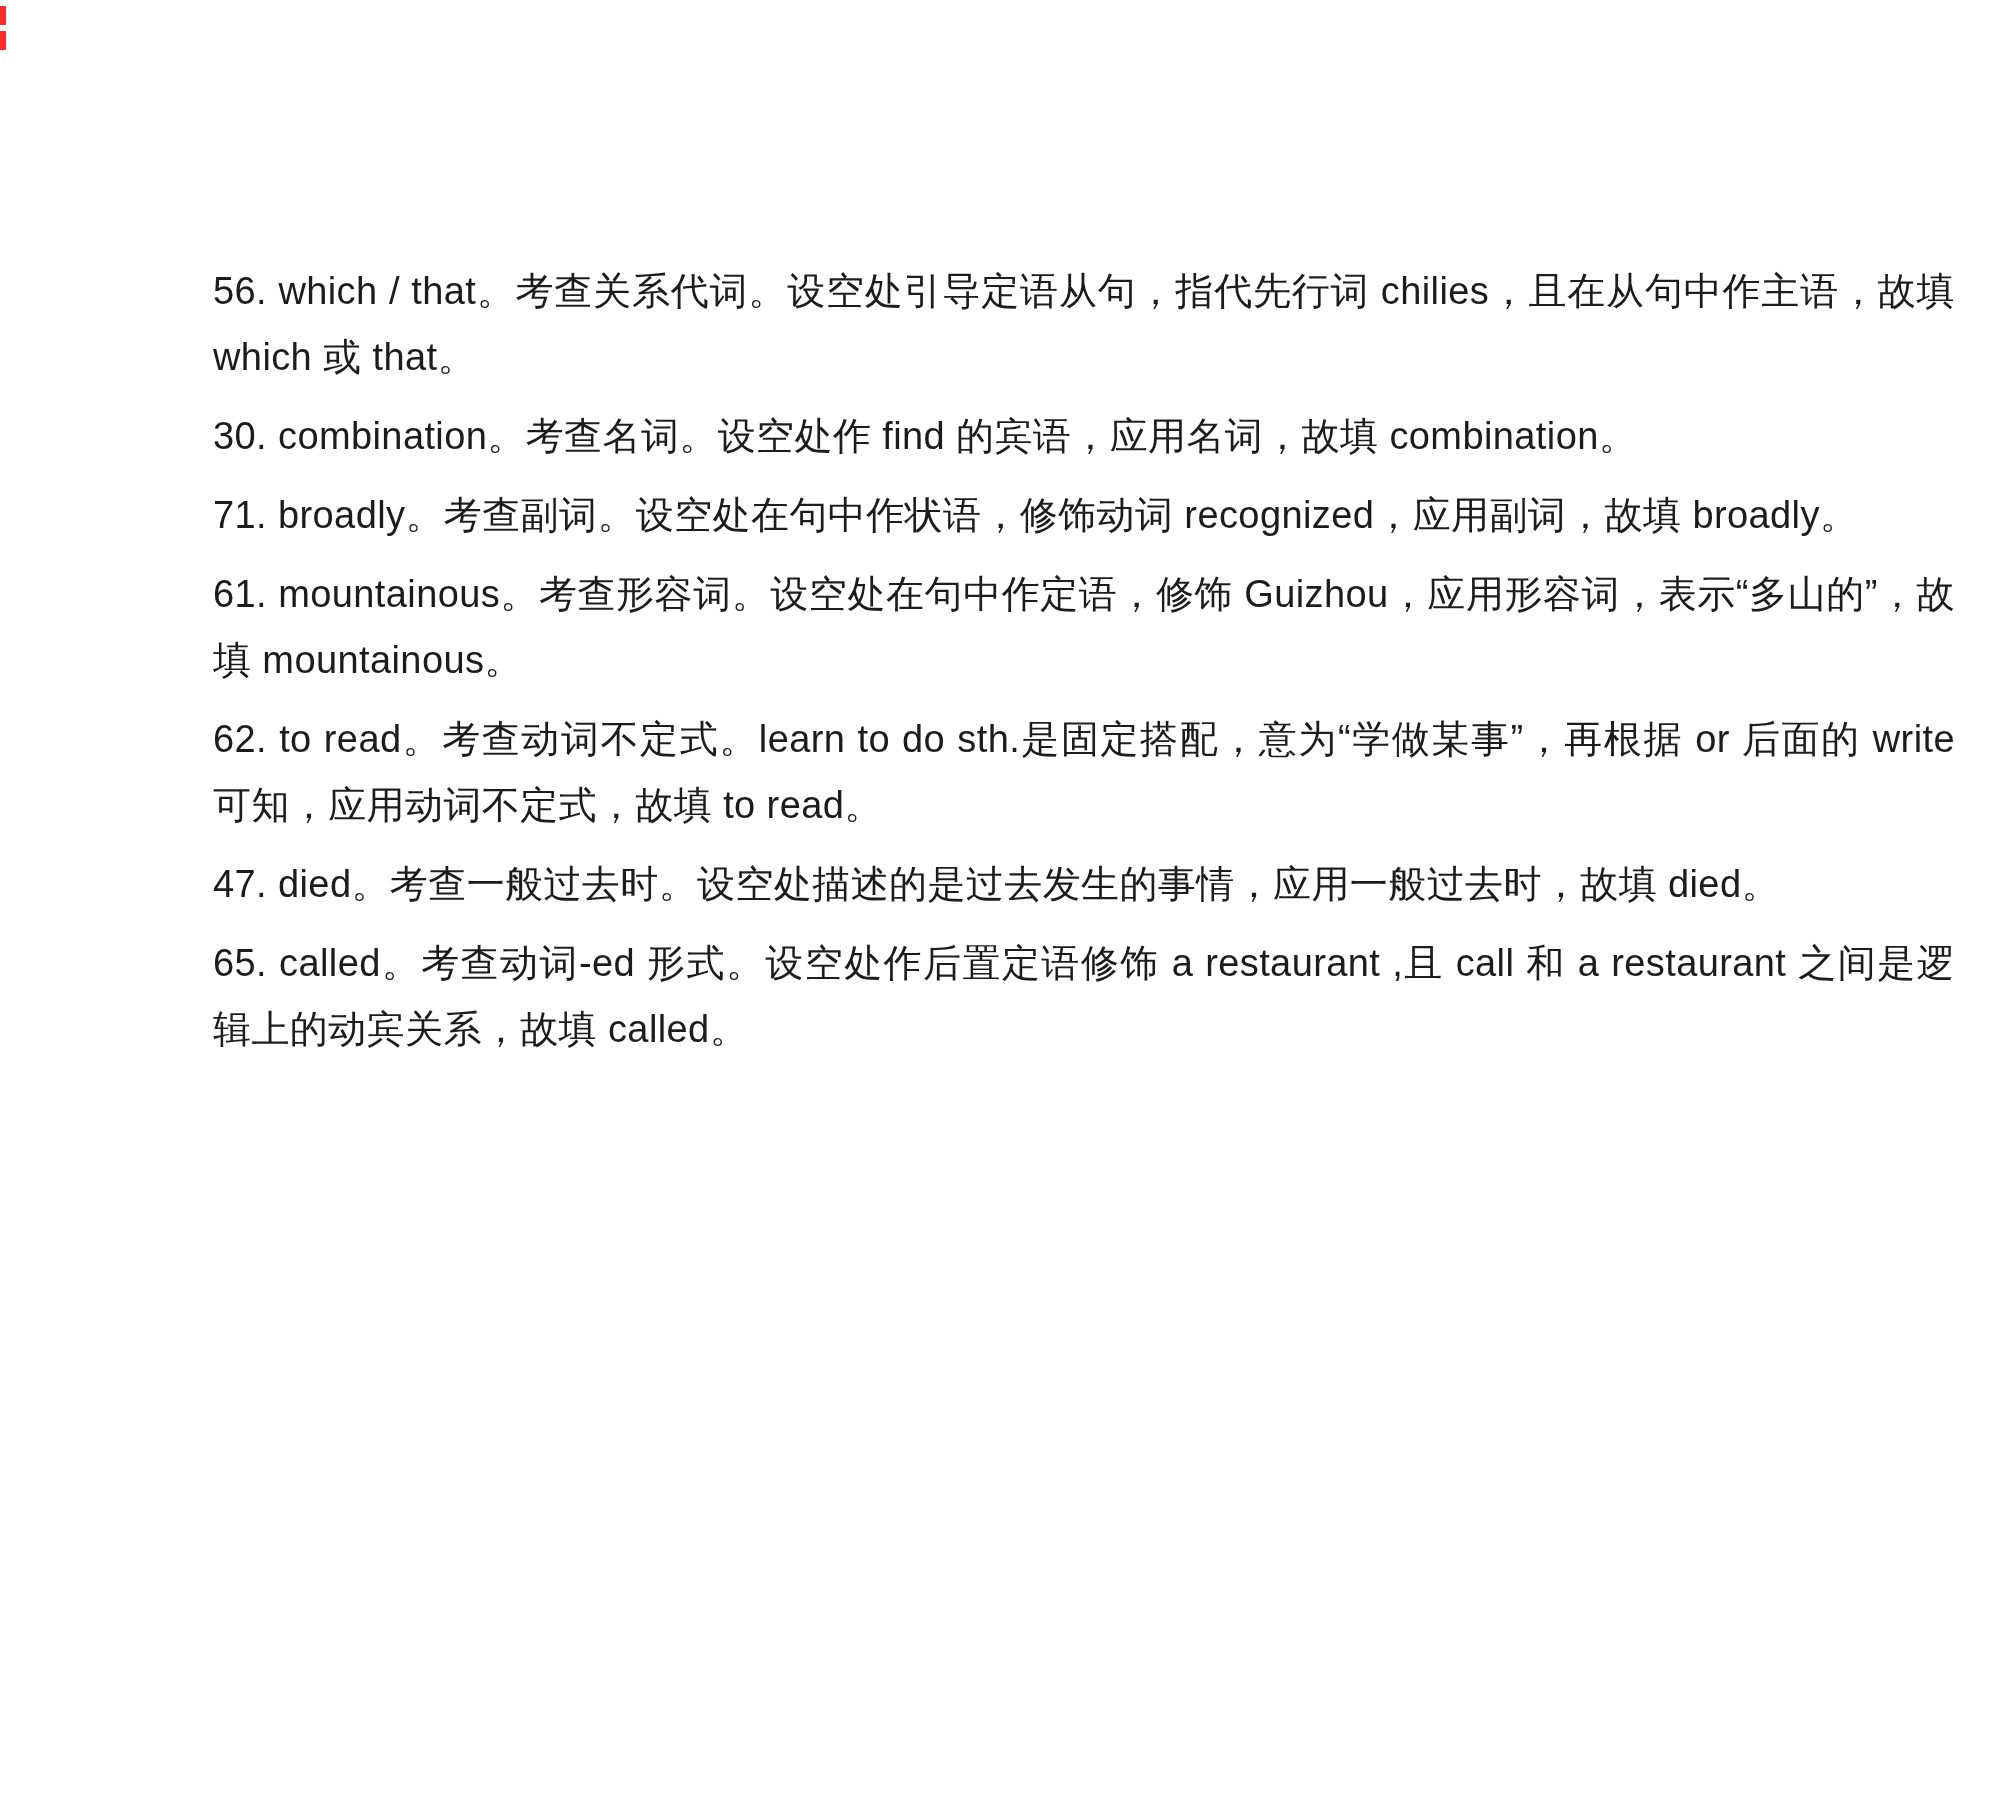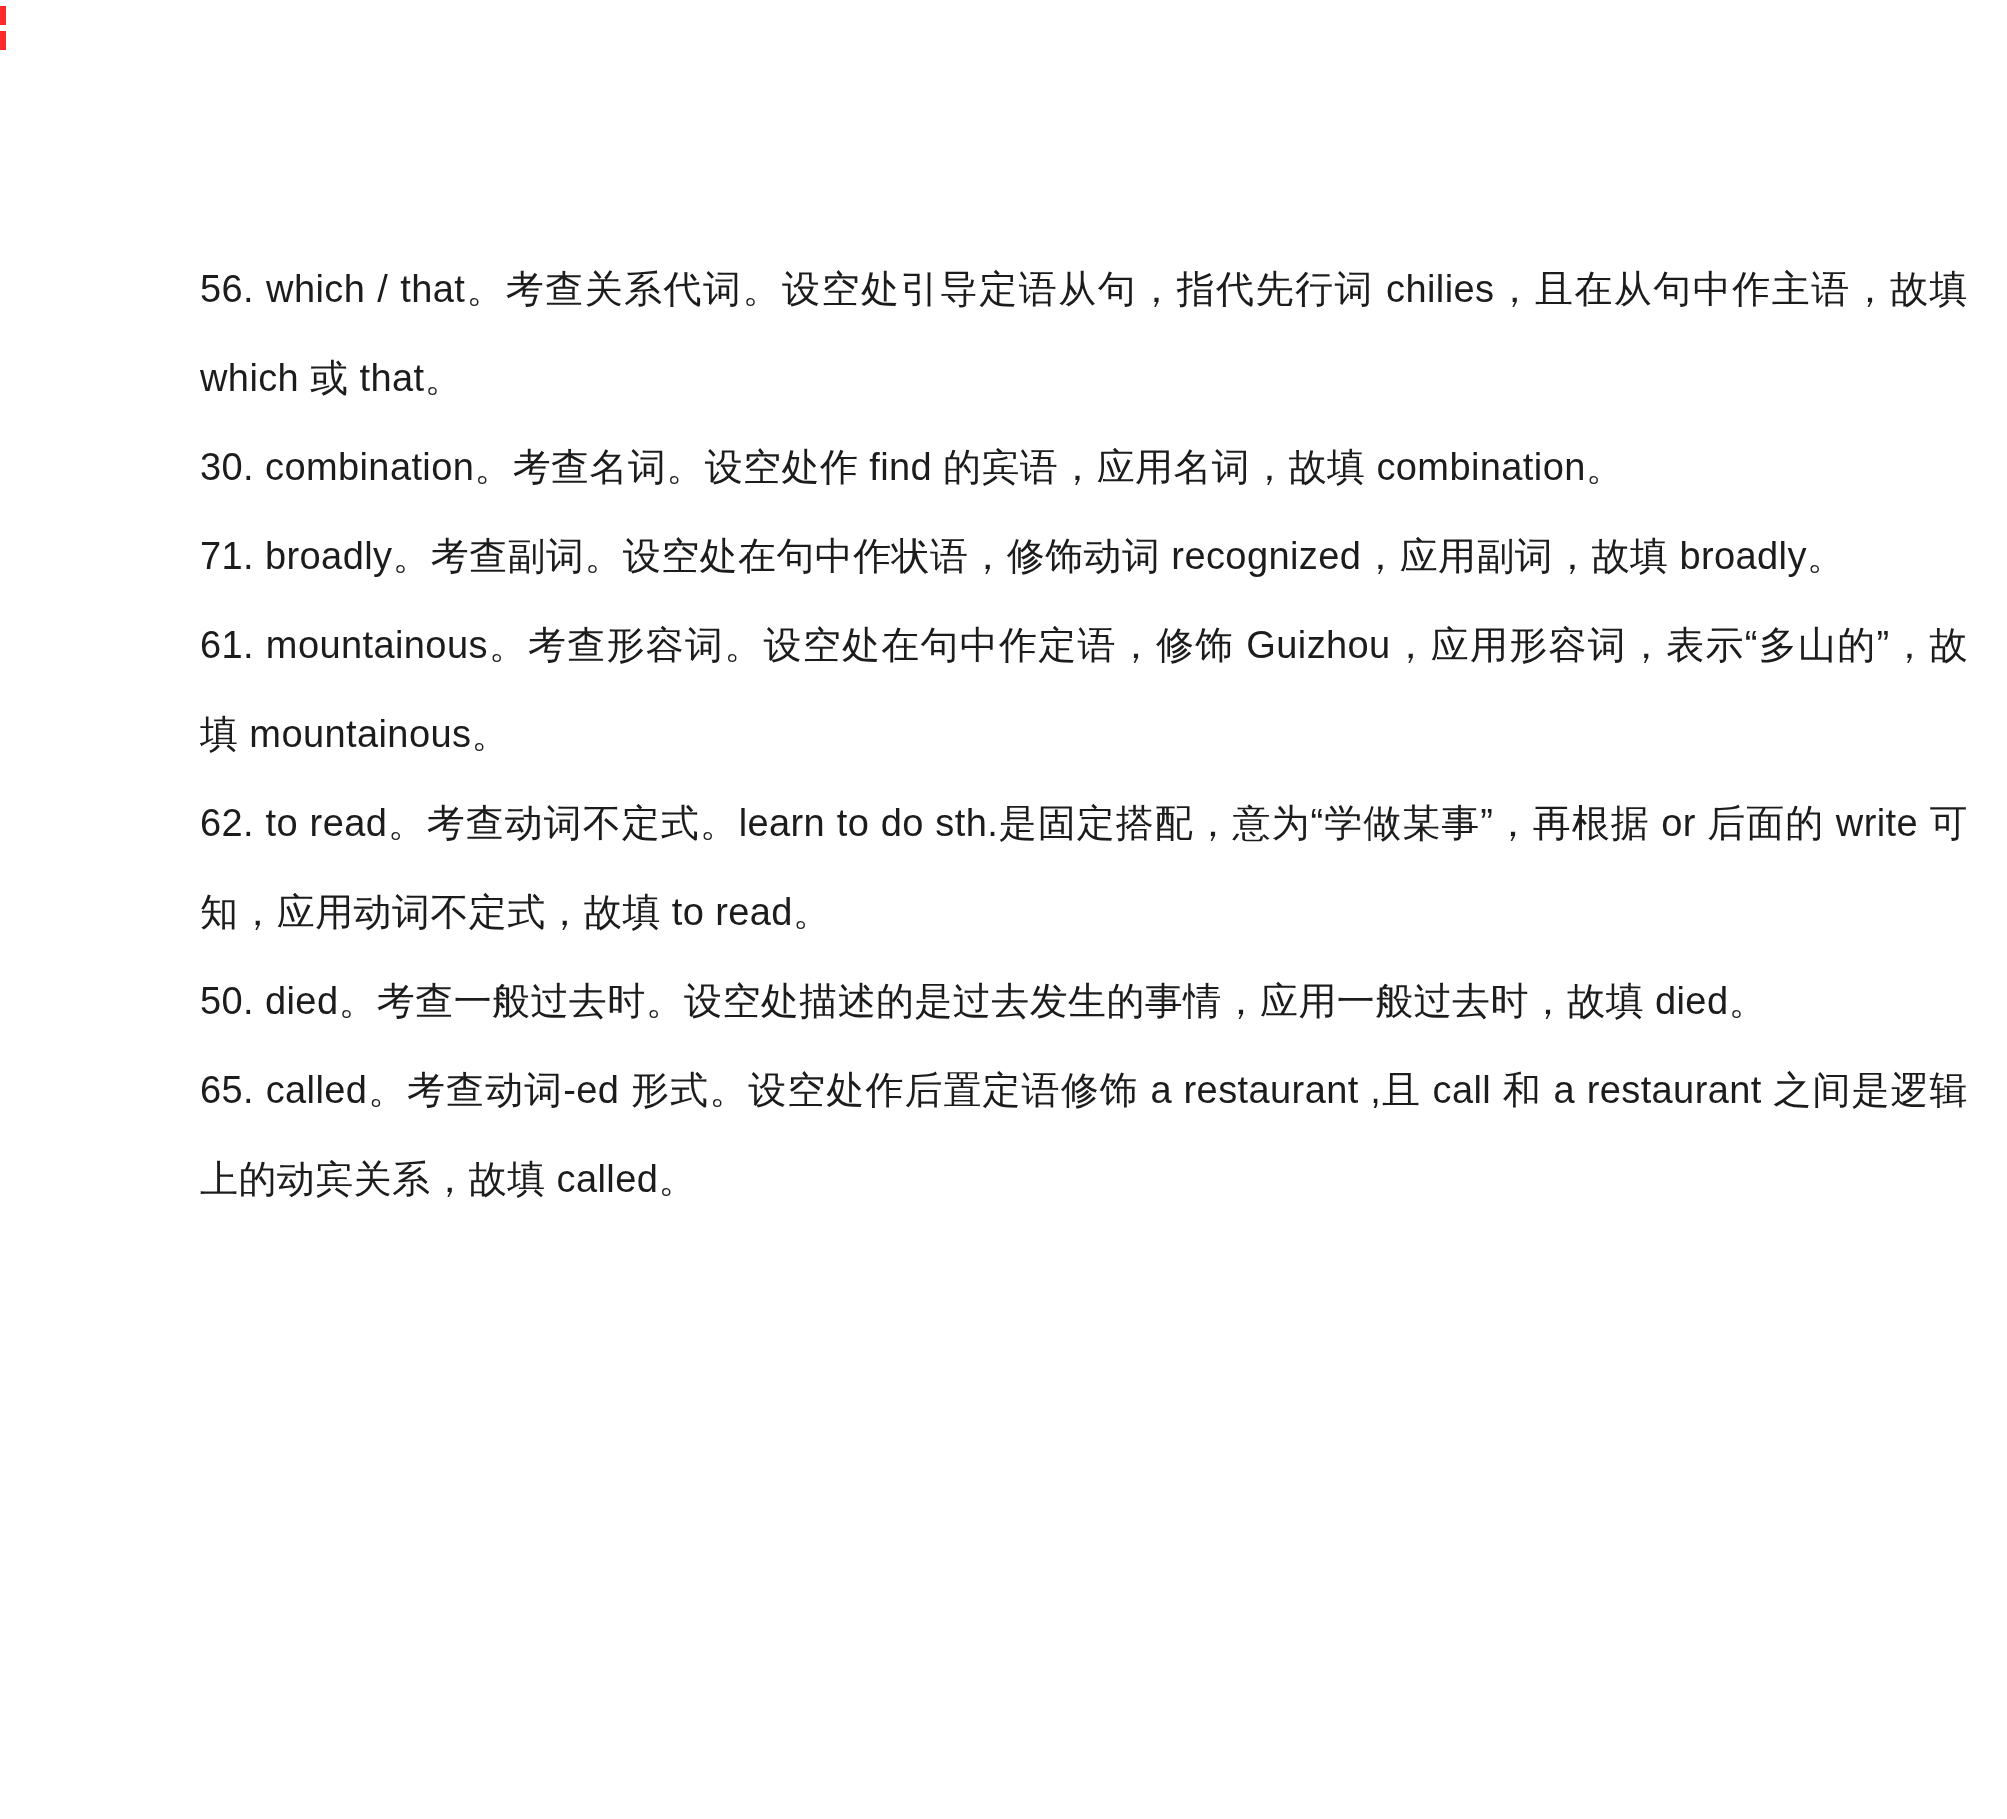--- a/index.html
+++ b/index.html
@@ -20,24 +20,24 @@
       inset: 0;
       background: #ffffff;
     }
     .content {
       position: absolute;
       left: 200px;
       top: 245px;
       width: 1768px;
     }
     p.item {
-      margin: 0;
+      margin: 13px;
       padding: 0;
       font-size: 38px;
-      line-height: 89px;
+      line-height: 66px;
       letter-spacing: 0.4px;
       text-align: justify;
       text-justify: inter-ideograph;
       word-break: normal;
     }
     .edge-mark {
       position: absolute;
       left: 0;
       width: 5.9px;
       background: #ff2a2a;
@@ -52,18 +52,18 @@
 
   <span class="edge-mark m1"></span>
   <span class="edge-mark m2"></span>
 
   <div class="content">
     <p class="item">56. which / that。考查关系代词。设空处引导定语从句，指代先行词 chilies，且在从句中作主语，故填 which 或 that。</p>
     <p class="item">30. combination。考查名词。设空处作 find 的宾语，应用名词，故填 combination。</p>
     <p class="item">71. broadly。考查副词。设空处在句中作状语，修饰动词 recognized，应用副词，故填 broadly。</p>
     <p class="item">61. mountainous。考查形容词。设空处在句中作定语，修饰 Guizhou，应用形容词，表示“多山的”，故填 mountainous。</p>
     <p class="item">62. to read。考查动词不定式。learn to do sth.是固定搭配，意为“学做某事”，再根据 or 后面的 write 可知，应用动词不定式，故填 to read。</p>
-    <p class="item">50. died。考查一般过去时。设空处描述的是过去发生的事情，应用一般过去时，故填 died。</p>
+    <p class="item">47. died。考查一般过去时。设空处描述的是过去发生的事情，应用一般过去时，故填 died。</p>
     <p class="item">65. called。考查动词-ed 形式。设空处作后置定语修饰 a restaurant ,且 call 和 a restaurant 之间是逻辑上的动宾关系，故填 called。</p>
   </div>
 
 </div>
 
 
 </body></html>

